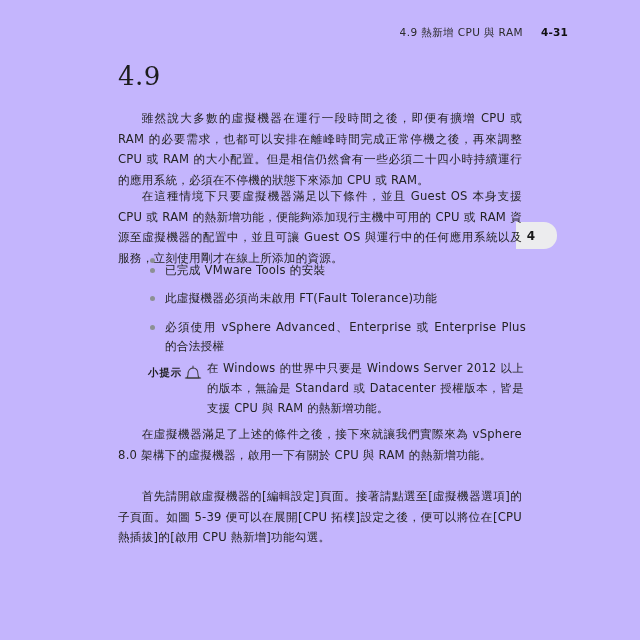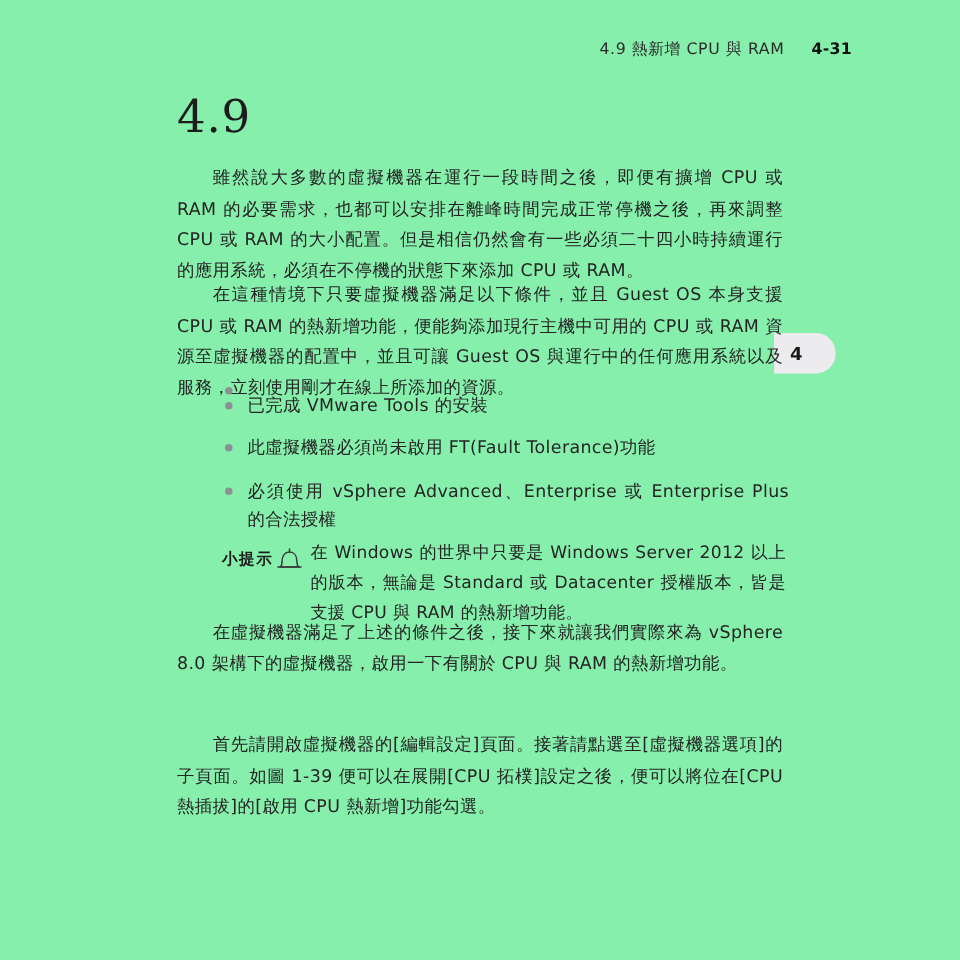--- a/index.html
+++ b/index.html
@@ -13,21 +13,21 @@
     position: relative;
     overflow: hidden;
     font-family: "DejaVu Sans", "Liberation Sans", sans-serif;
     color: #1a1a1a;
     -webkit-font-smoothing: antialiased;
   }
 
   .page {
     position: absolute;
     inset: 0;
-    background: #86efac;
+    background: #c4b5fd;
   }
 
   
   .running-head {
     position: absolute;
     top: 26px;
     right: 72px;
     display: flex;
     align-items: baseline;
     gap: 18px;
@@ -50,21 +50,21 @@
     position: absolute;
     top: 61px;
     left: 118px;
     display: flex;
     align-items: baseline;
     gap: 9px;
     white-space: nowrap;
   }
   .chapter-title .num {
     font-family: "DejaVu Serif", "Liberation Serif", serif;
-    font-size: 30px;
+    font-size: 26px;
     font-weight: 400;
     color: #1c1c1c;
     letter-spacing: 0.5px;
   }
   .chapter-title .heading-text {
     font-size: 21px;
     font-weight: 700;
     color: #151515;
     letter-spacing: 1.2px;
   }
@@ -76,21 +76,21 @@
     text-justify: inter-ideograph;
     letter-spacing: 0.25px;
     color: #242424;
   }
   p.para.indent {
     text-indent: 2.05em;
   }
 
   #para-1 { position: absolute; top: 108px; left: 118px; width: 404px; }
   #para-2 { position: absolute; top: 186px; left: 118px; width: 404px; }
-  #para-3 { position: absolute; top: 411px; left: 118px; width: 404px; }
+  #para-3 { position: absolute; top: 424px; left: 118px; width: 404px; }
   #para-4 { position: absolute; top: 486px; left: 118px; width: 404px; }
 
   
   .bullet-list {
     position: absolute;
     top: 251px;
     left: 148px;
     width: 378px;
     margin: 0;
     padding: 0;
@@ -231,15 +231,15 @@
         </svg>
       </span>
     </div>
     <div class="tip-text">
       <p>在 Windows 的世界中只要是 Windows Server 2012 以上的版本，無論是 Standard 或 Datacenter 授權版本，皆是支援 CPU 與 RAM 的熱新增功能。</p>
     </div>
   </div>
 
   <p id="para-3" class="para indent">在虛擬機器滿足了上述的條件之後，接下來就讓我們實際來為 vSphere 8.0 架構下的虛擬機器，啟用一下有關於 CPU 與 RAM 的熱新增功能。</p>
 
-  <p id="para-4" class="para indent">首先請開啟虛擬機器的[編輯設定]頁面。接著請點選至[虛擬機器選項]的子頁面。如圖 1-39 便可以在展開[CPU 拓樸]設定之後，便可以將位在[CPU 熱插拔]的[啟用 CPU 熱新增]功能勾選。</p>
+  <p id="para-4" class="para indent">首先請開啟虛擬機器的[編輯設定]頁面。接著請點選至[虛擬機器選項]的子頁面。如圖 5-39 便可以在展開[CPU 拓樸]設定之後，便可以將位在[CPU 熱插拔]的[啟用 CPU 熱新增]功能勾選。</p>
 
 </div>
 
 </body></html>

